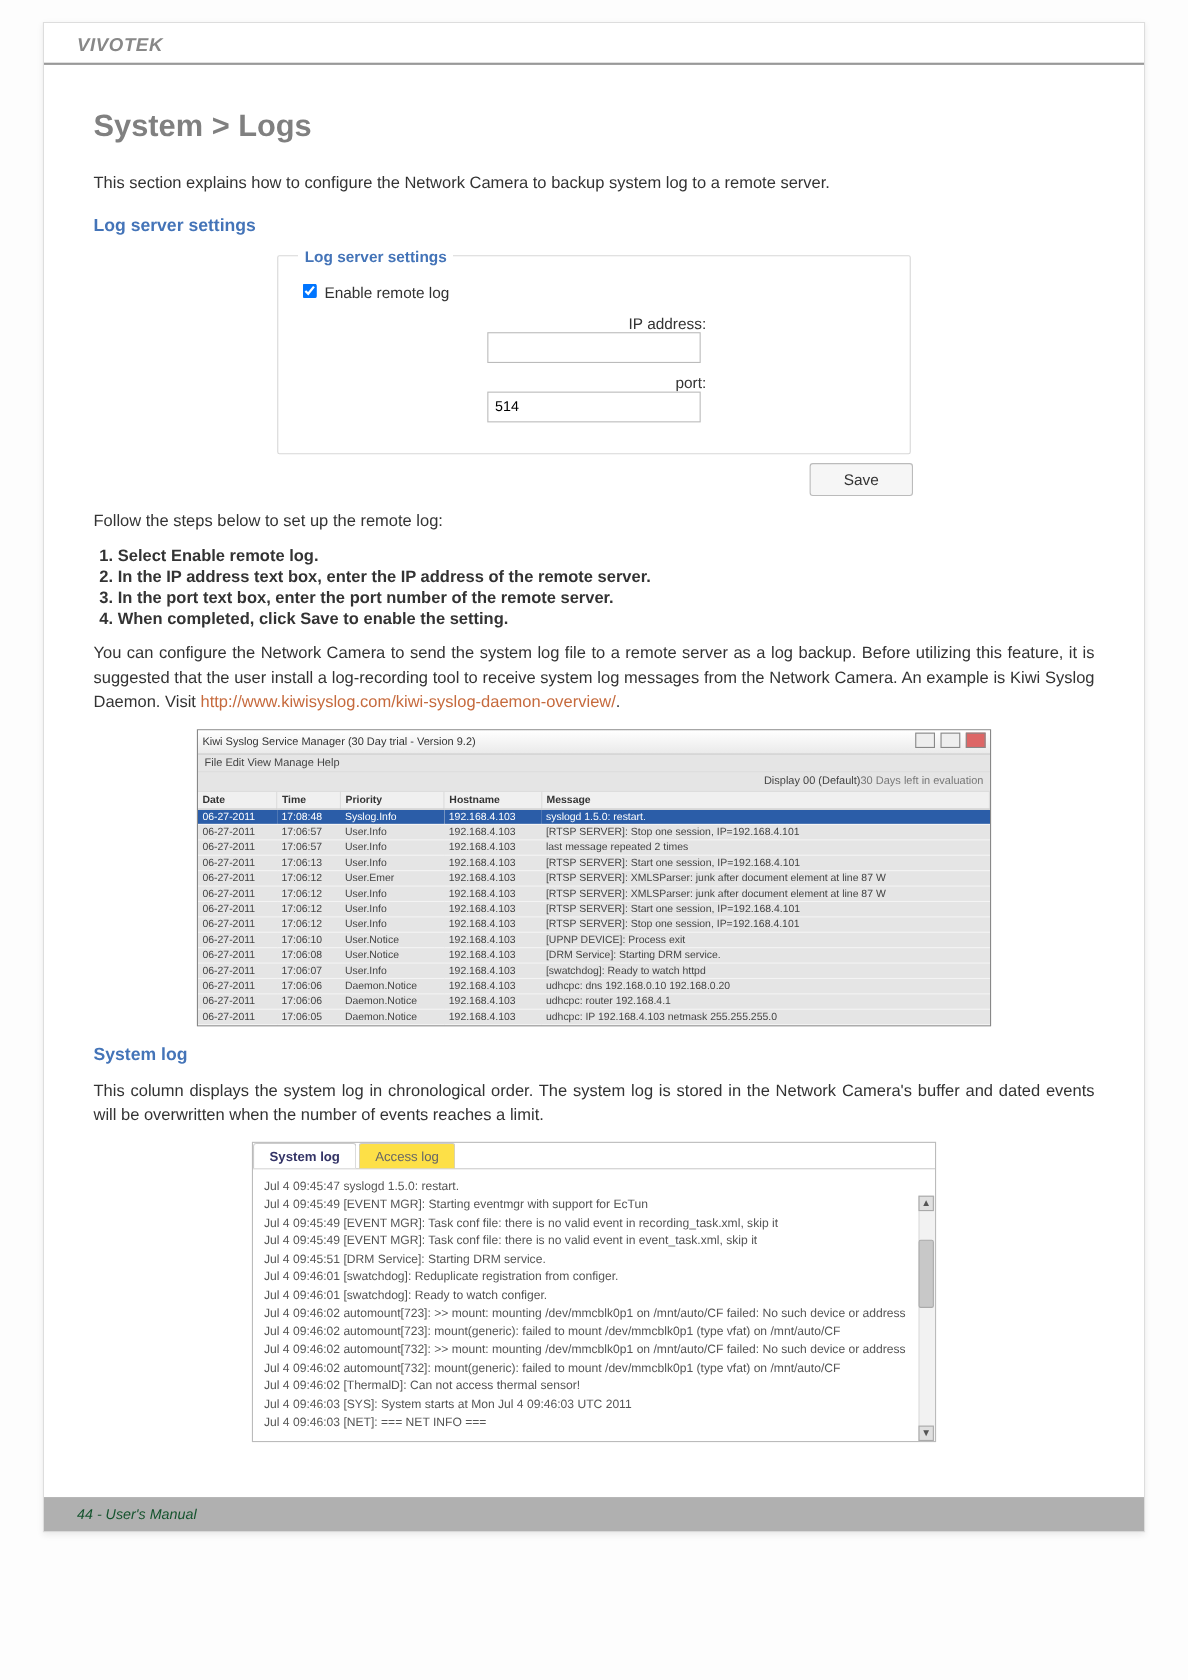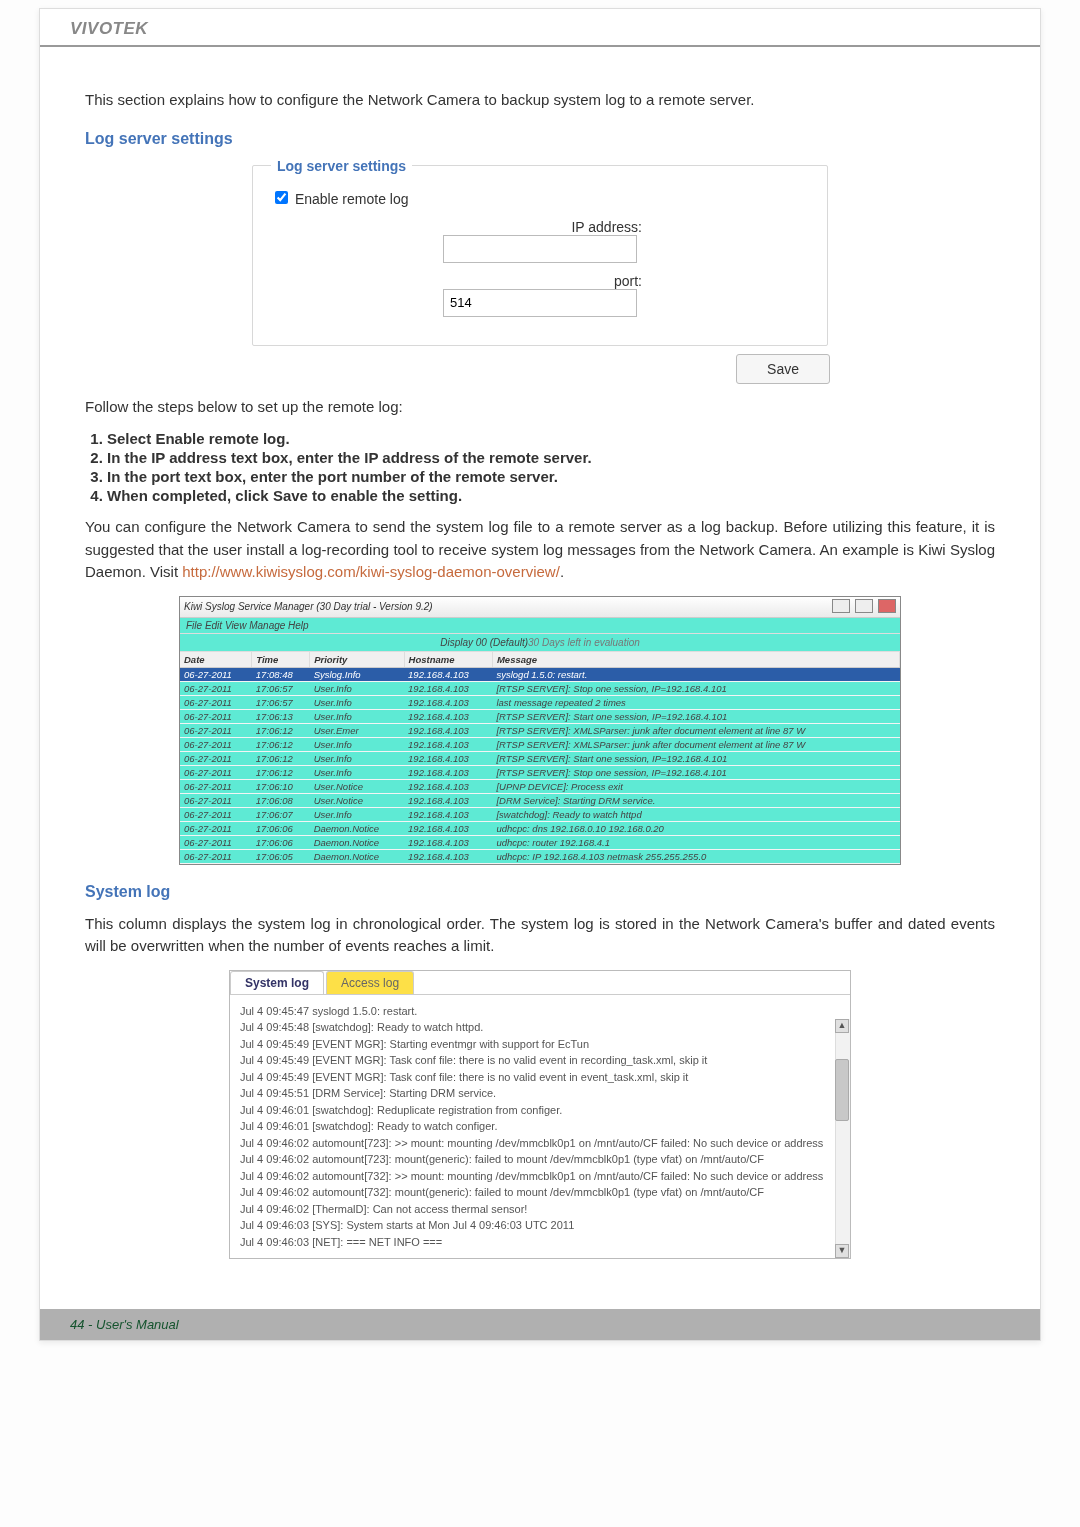--- a/index.html
+++ b/index.html
@@ -3,21 +3,21 @@
 <meta charset="utf-8">
 <style>
   body {
     margin: 0;
     background: #fdfdfd;
     font-family: Arial, Helvetica, sans-serif;
     color: #333;
   }
   .page {
     width: 1000px;
-    margin: 8px auto;
+    margin: 20px auto;
     background: #fff;
     border: 1px solid #ddd;
     box-shadow: 0 2px 6px rgba(0,0,0,.08);
     padding: 0;
   }
   .brandbar {
     background:#fff;
     border-bottom: 2px solid #999;
     padding: 10px 30px 6px 30px;
     display:flex;
@@ -64,32 +64,32 @@
     padding:6px 30px;
     font-size:14px;
     color:#333;
     cursor:pointer;
   }
   ol.steps { font-size:15px; padding-left:22px; margin:10px 0;font-weight:bold;}
   ol.steps li { margin:2px 0;}
   .link { color:#c66a3d; }
   .syslog-img {
     width:720px; margin: 8px auto 18px auto; border:1px solid #888;
-    font-size:10px; background:#5eead4;font-style:italic;
+    font-size:10px; background:#e5e5e5;
   }
   .syslog-img .winbar {
     background:linear-gradient(#fff,#eaeaea);
     border-bottom:1px solid #ccc;
     display:flex; justify-content:space-between; align-items:center;
     padding:2px 4px; font-size:10px;
   }
   .winbtns span{display:inline-block;width:16px;height:12px;border:1px solid #888;margin-left:2px;background:#eee;}
   .winbtns .close{background:#d66;}
   .menubar{font-size:10px;padding:2px 6px;border-bottom:1px solid #ddd;color:#444;}
-  .toolbar{font-size:10px;padding:3px 6px;border-bottom:1px solid #ddd;color:#444;display:flex;justify-content:center;}
+  .toolbar{font-size:10px;padding:3px 6px;border-bottom:1px solid #ddd;color:#444;display:flex;justify-content:flex-end;}
   .toolbar .right{color:#777;}
   .logtable{width:100%; border-collapse:collapse; font-size:9.5px;}
   .logtable th{background:#f0f0f0;text-align:left;padding:2px 4px;border-bottom:1px solid #ccc;border-right:1px solid #ddd;color:#333;}
   .logtable td{padding:1px 4px;color:#444;border-bottom:1px solid #f4f4f4;white-space:nowrap;overflow:hidden;text-overflow:ellipsis;}
   .logtable tr.hl td{background:#2b5da8;color:#fff;}
   .tabs { display:flex; border-bottom:1px solid #ccc; font-size:12px;}
   .tabs .tab{padding:4px 14px;border:1px solid #ccc;border-bottom:none;margin-right:2px;background:#fde047;color:#666;border-radius:3px 3px 0 0;}
   .tabs .tab.active{background:#fff;color:#336;font-weight:bold;}
   .logbox{
     width:620px;margin:8px auto 20px auto;border:1px solid #bbb;
@@ -105,20 +105,21 @@
 </style>
 </head>
 <body>
 
 <div class="page">
   <div class="brandbar">
     <span class="brand">VIVOTEK</span>
   </div>
 
   <div class="content">
+    <h1 class="title">System &gt; Logs</h1>
 
     <p class="intro">This section explains how to configure the Network Camera to backup system log to a remote server.</p>
 
     <div class="section-h">Log server settings</div>
 
     <div class="formbox">
       <fieldset class="logset">
         <legend>Log server settings</legend>
         <div class="chkrow">
           <input type="checkbox" checked="" style="">
@@ -282,21 +283,20 @@
 
     <p class="body">This column displays the system log in chronological order. The system log is stored in the Network Camera's buffer and dated events will be overwritten when the number of events reaches a limit.</p>
 
     <div class="logbox">
       <div class="tabs">
         <div class="tab active">System log</div>
         <div class="tab">Access log</div>
       </div>
       <div class="logbody" id="log-body">
         <div>Jul 4 09:45:47 syslogd 1.5.0: restart.</div>
-          <div>Jul 4 09:45:48 [swatchdog]: Ready to watch httpd.</div>
           <div>Jul 4 09:45:49 [EVENT MGR]: Starting eventmgr with support for EcTun</div>
           <div>Jul 4 09:45:49 [EVENT MGR]: Task conf file: there is no valid event in recording_task.xml, skip it</div>
           <div>Jul 4 09:45:49 [EVENT MGR]: Task conf file: there is no valid event in event_task.xml, skip it</div>
           <div>Jul 4 09:45:51 [DRM Service]: Starting DRM service.</div>
           <div>Jul 4 09:46:01 [swatchdog]: Reduplicate registration from configer.</div>
           <div>Jul 4 09:46:01 [swatchdog]: Ready to watch configer.</div>
           <div>Jul 4 09:46:02 automount[723]: &gt;&gt; mount: mounting /dev/mmcblk0p1 on /mnt/auto/CF failed: No such device or address</div>
           <div>Jul 4 09:46:02 automount[723]: mount(generic): failed to mount /dev/mmcblk0p1 (type vfat) on /mnt/auto/CF</div>
           <div>Jul 4 09:46:02 automount[732]: &gt;&gt; mount: mounting /dev/mmcblk0p1 on /mnt/auto/CF failed: No such device or address</div>
           <div>Jul 4 09:46:02 automount[732]: mount(generic): failed to mount /dev/mmcblk0p1 (type vfat) on /mnt/auto/CF</div>

